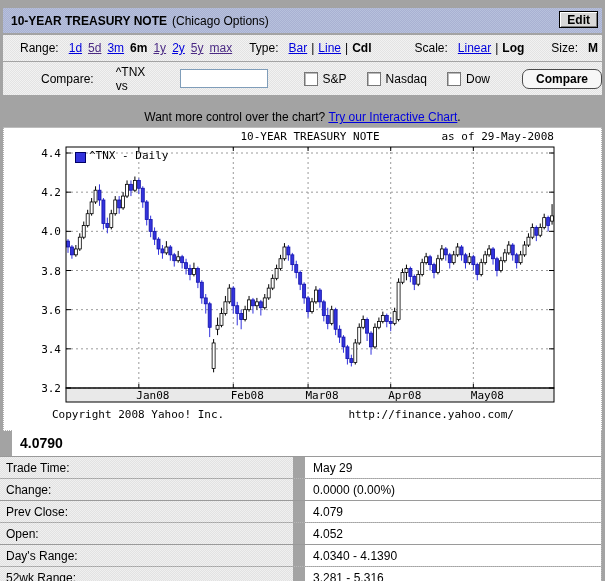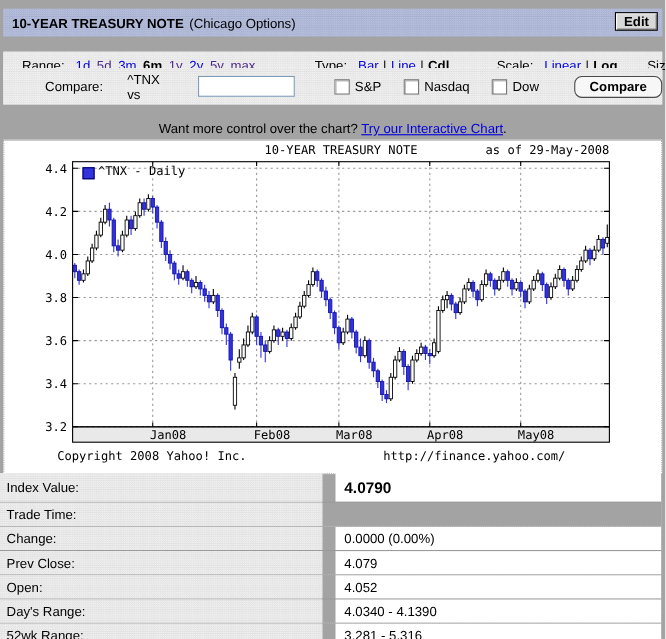--- a/index.html
+++ b/index.html
@@ -14,25 +14,25 @@
   .header-title{padding-left:8px;font-weight:bold;}
   .header-sub{margin-left:5px;font-weight:normal;}
   .edit-btn{position:absolute;right:4px;top:3px;height:17px;padding:0 7px;
     background:#d8d8d8;border:1px solid #000;font-weight:bold;font-size:12px;
     line-height:16px;box-shadow:inset 1px 1px 0 #fff, inset -1px -1px 0 #808080;cursor:pointer;}
 
   
   .dither-gray{background-color:#ebebeb;
     background-image:repeating-conic-gradient(#f2f2f2 0% 25%, #e3e3e3 0% 50%);
     background-size:2px 2px;}
-  .range-row{position:absolute;left:3px;top:47px;width:599px;height:26px;
+  .range-row{position:absolute;left:3px;top:35px;width:599px;height:26px;
     display:flex;align-items:center;padding-left:17px;box-sizing:border-box;}
   .group{display:flex;align-items:center;white-space:nowrap;}
   .group .glabel{margin-right:7px;}
-  #type-group{margin-left:51px;}
+  #type-group{margin-left:14px;}
   #scale-group{margin-left:40px;}
   #size-group{margin-left:24px;}
   .opt{margin:0 3px;text-decoration:underline;cursor:pointer;}
   .opt.link{color:#0000dd;}
   .opt.visited{color:#4b2a84;}
   b.opt{color:#000;text-decoration:none;cursor:default;}
   .sep{color:#000;margin:0 1px;}
 
   .compare-row{position:absolute;left:3px;top:62px;width:599px;height:33px;
     display:flex;align-items:center;padding-left:38px;box-sizing:border-box;gap:16px;}
@@ -459,25 +459,25 @@
       <span class="ov c-asof">as of 29-May-2008</span>
       <span class="c-swatch"></span>
       <span class="ov c-legend">^TNX - Daily</span>
       <span class="ov c-copy">Copyright 2008 Yahoo! Inc.</span>
       <span class="ov c-url">http://finance.yahoo.com/</span>
     </div>
   </div>
 
   <div class="quote-table" id="quote-table">
       <div class="qrow em sep-strong">
-        <div class="qlabel">Index Value:</div>
         <div class="qvalue">4.0790</div>
       </div>
       <div class="qrow">
         <div class="qlabel">Trade Time:</div>
+        <div class="qvalue">May 29</div>
       </div>
       <div class="qrow sep-strong">
         <div class="qlabel">Change:</div>
         <div class="qvalue">0.0000 (0.00%)</div>
       </div>
       <div class="qrow">
         <div class="qlabel">Prev Close:</div>
         <div class="qvalue">4.079</div>
       </div>
       <div class="qrow sep-strong">

